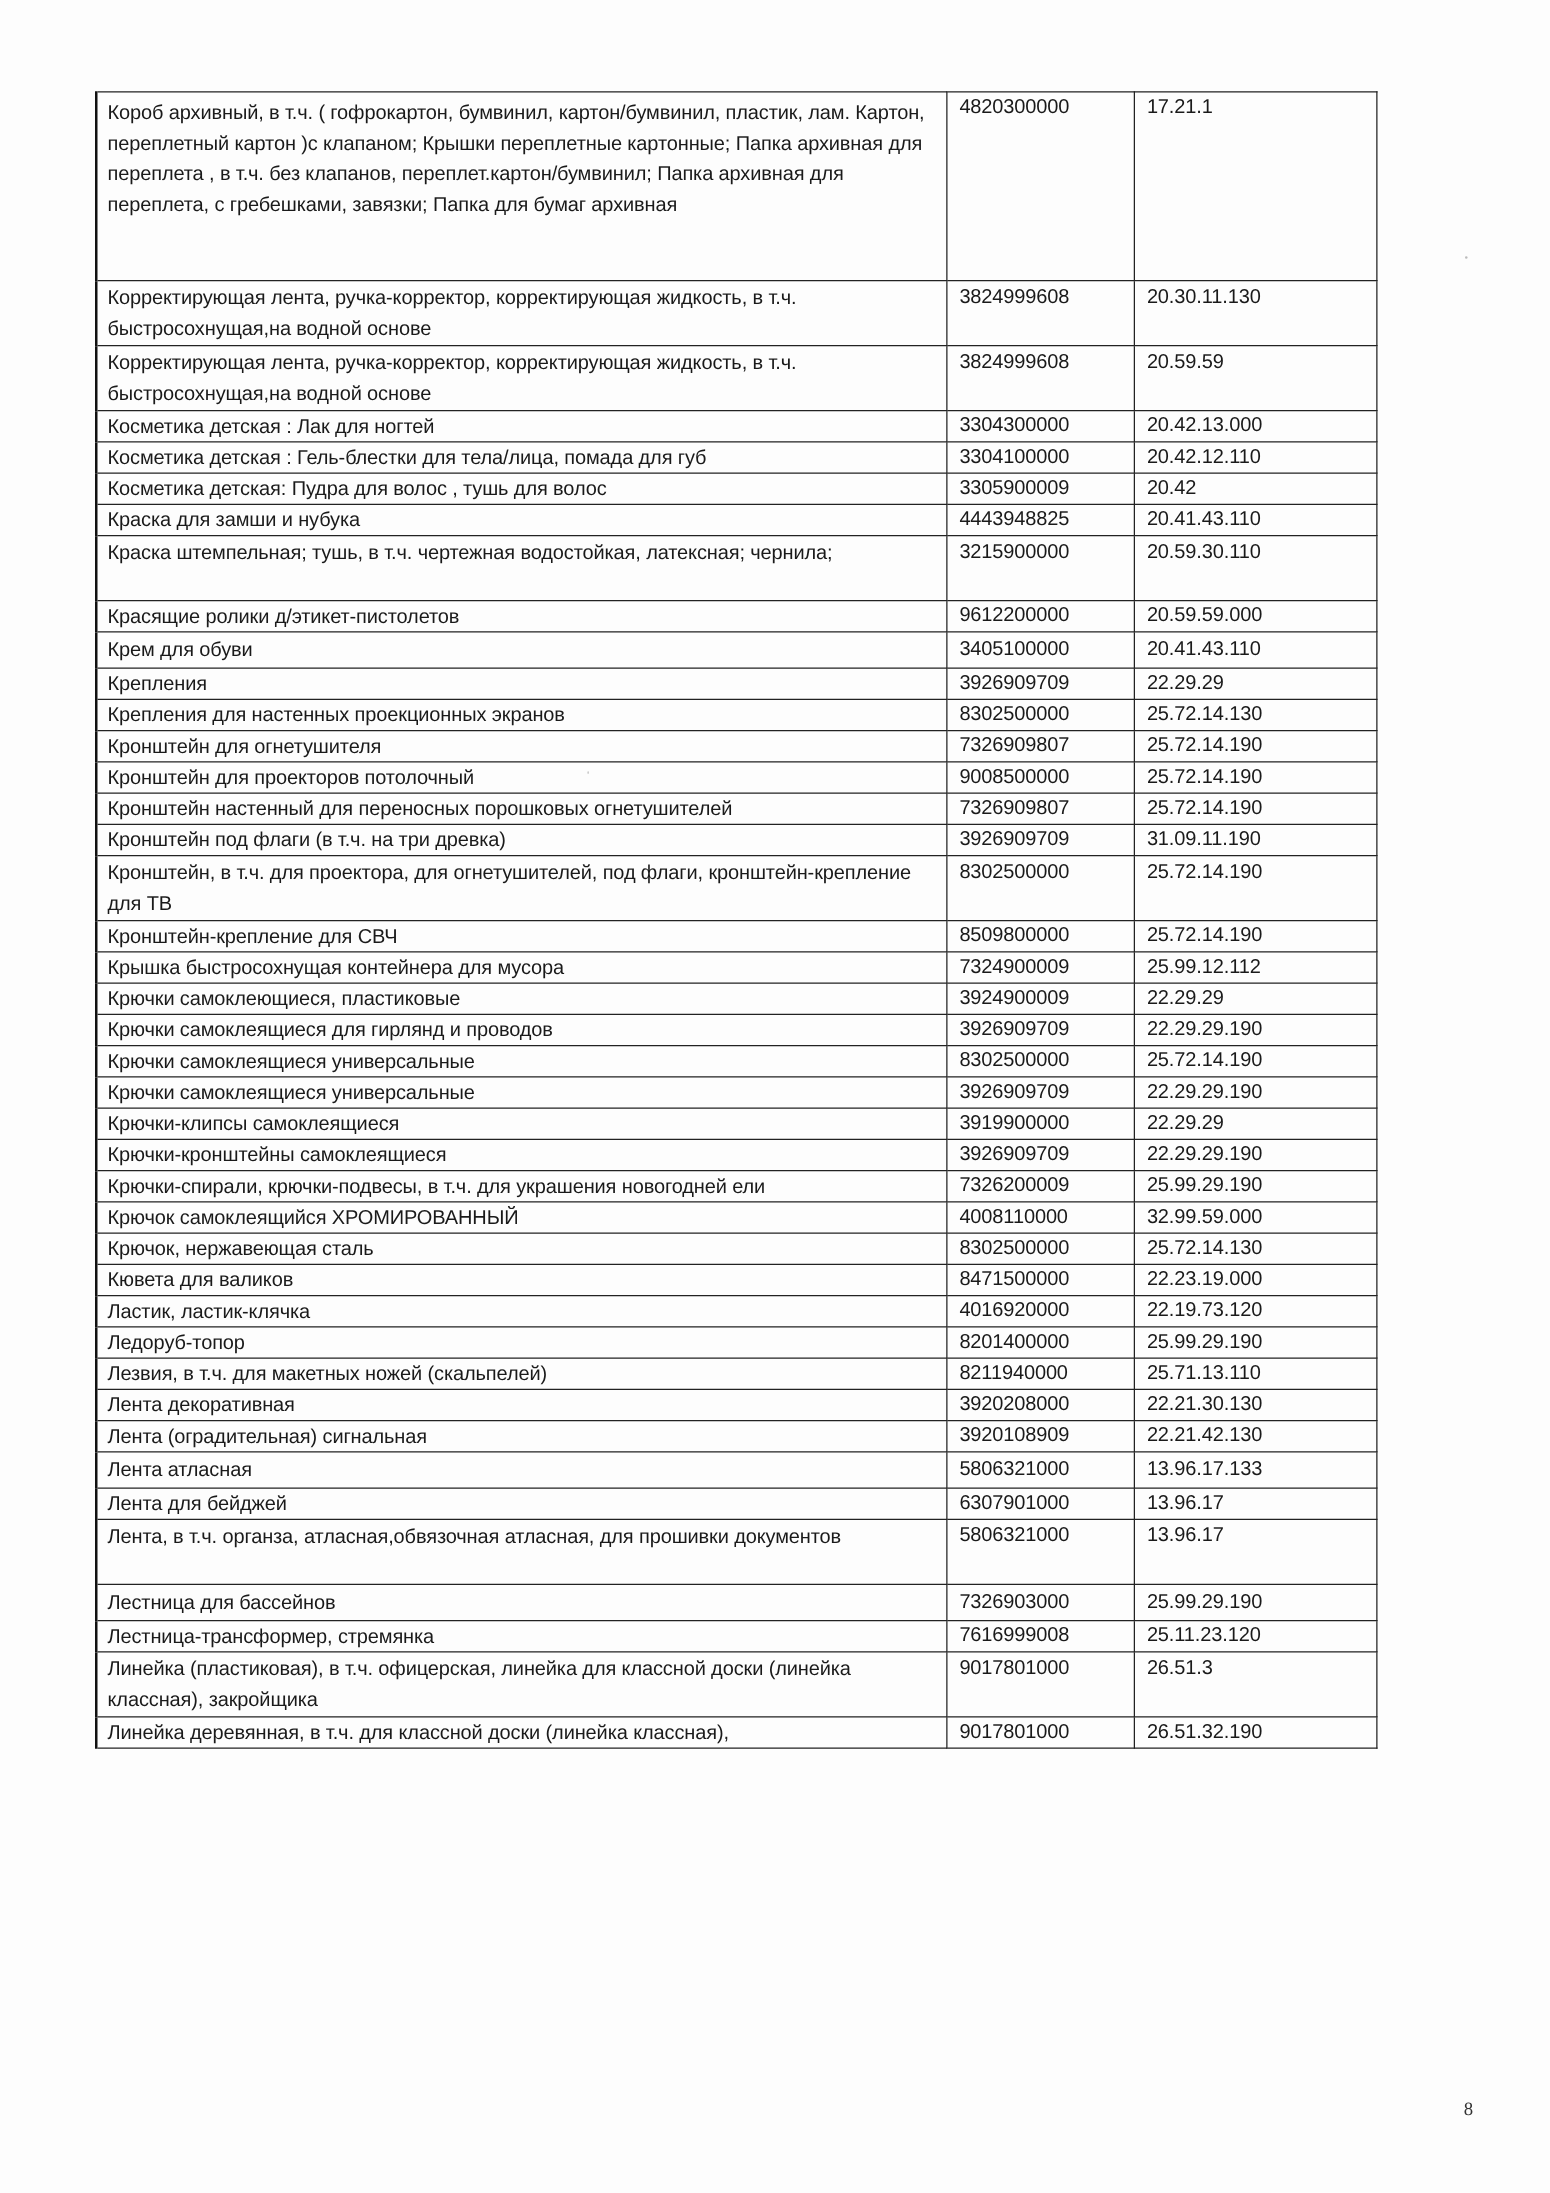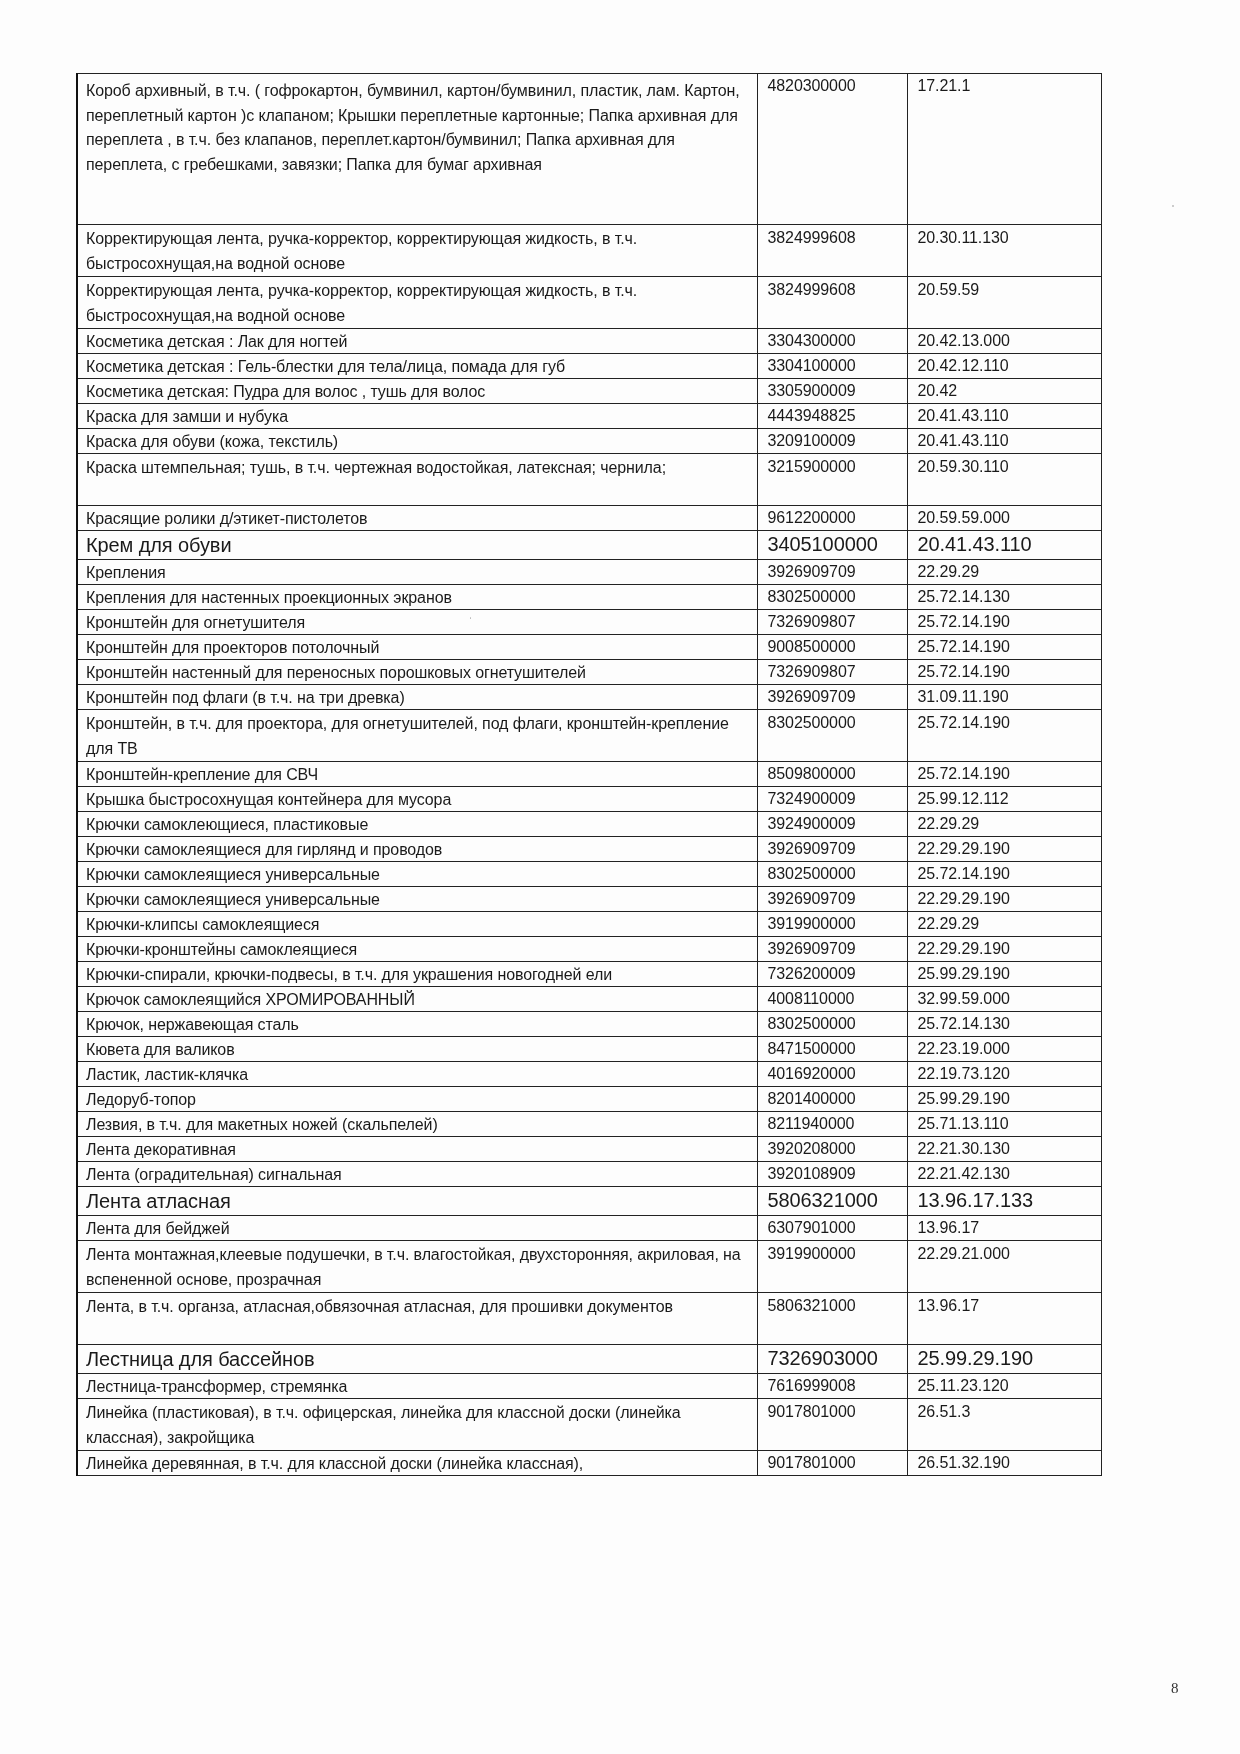--- a/index.html
+++ b/index.html
@@ -15,21 +15,21 @@
   table.doc col.c-okpd { width: 194px; }
   table.doc td {
     border: 1.5px solid #222; padding: 0 8px; vertical-align: top;
     font-size: 16px; line-height: 23px; height: 23px; overflow: hidden;
     letter-spacing: -0.1px;
   }
   table.doc td.name { padding-top: 1px; }
   table.doc td.code { padding-left: 10px; padding-top: 0; }
   table.doc tr.r2 td { height: 50px; line-height: 25px; }
   table.doc tr.r5 td { height: 145px; line-height: 24px; margin-top: 11px; }
-  table.doc tr.big td { height: 27px; font-size: 20px; line-height: 27px; }
+  table.doc tr.big td { height: 27px; font-size: 16px; line-height: 27px; }
   table.doc tr.r5 td.name { line-height: 24.5px; padding-top: 5px; }
   table.doc td:first-child { border-left: 2px solid #111; }
   .page-num {
     position: absolute; left: 1171px; top: 1680px;
     font-family: "Liberation Serif", "DejaVu Serif", serif; font-size: 15px; color: #333;
   }
   .speck { position: absolute; width: 2px; height: 2px; background: #bbb; border-radius: 1px; }
 </style>
 </head>
 <body>
@@ -70,25 +70,20 @@
         <tr class="r1">
           <td class="name">Косметика детская: Пудра для волос , тушь для волос</td>
           <td class="code">3305900009</td>
           <td class="code">20.42</td>
         </tr>
         <tr class="r1">
           <td class="name">Краска для замши и нубука</td>
           <td class="code">4443948825</td>
           <td class="code">20.41.43.110</td>
         </tr>
-        <tr class="r1">
-          <td class="name">Краска для обуви (кожа, текстиль)</td>
-          <td class="code">3209100009</td>
-          <td class="code">20.41.43.110</td>
-        </tr>
         <tr class="r2">
           <td class="name">Краска штемпельная; тушь, в т.ч. чертежная водостойкая, латексная; чернила;</td>
           <td class="code">3215900000</td>
           <td class="code">20.59.30.110</td>
         </tr>
         <tr class="r1">
           <td class="name">Красящие ролики д/этикет-пистолетов</td>
           <td class="code">9612200000</td>
           <td class="code">20.59.59.000</td>
         </tr>
@@ -221,25 +216,20 @@
           <td class="name">Лента атласная</td>
           <td class="code">5806321000</td>
           <td class="code">13.96.17.133</td>
         </tr>
         <tr class="r1">
           <td class="name">Лента для бейджей</td>
           <td class="code">6307901000</td>
           <td class="code">13.96.17</td>
         </tr>
         <tr class="r2">
-          <td class="name">Лента монтажная,клеевые подушечки, в т.ч. влагостойкая, двухсторонняя, акриловая, на вспененной основе, прозрачная</td>
-          <td class="code">3919900000</td>
-          <td class="code">22.29.21.000</td>
-        </tr>
-        <tr class="r2">
           <td class="name">Лента,  в т.ч.  органза, атласная,обвязочная атласная, для прошивки документов</td>
           <td class="code">5806321000</td>
           <td class="code">13.96.17</td>
         </tr>
         <tr class="big">
           <td class="name">Лестница для бассейнов</td>
           <td class="code">7326903000</td>
           <td class="code">25.99.29.190</td>
         </tr>
         <tr class="r1">

